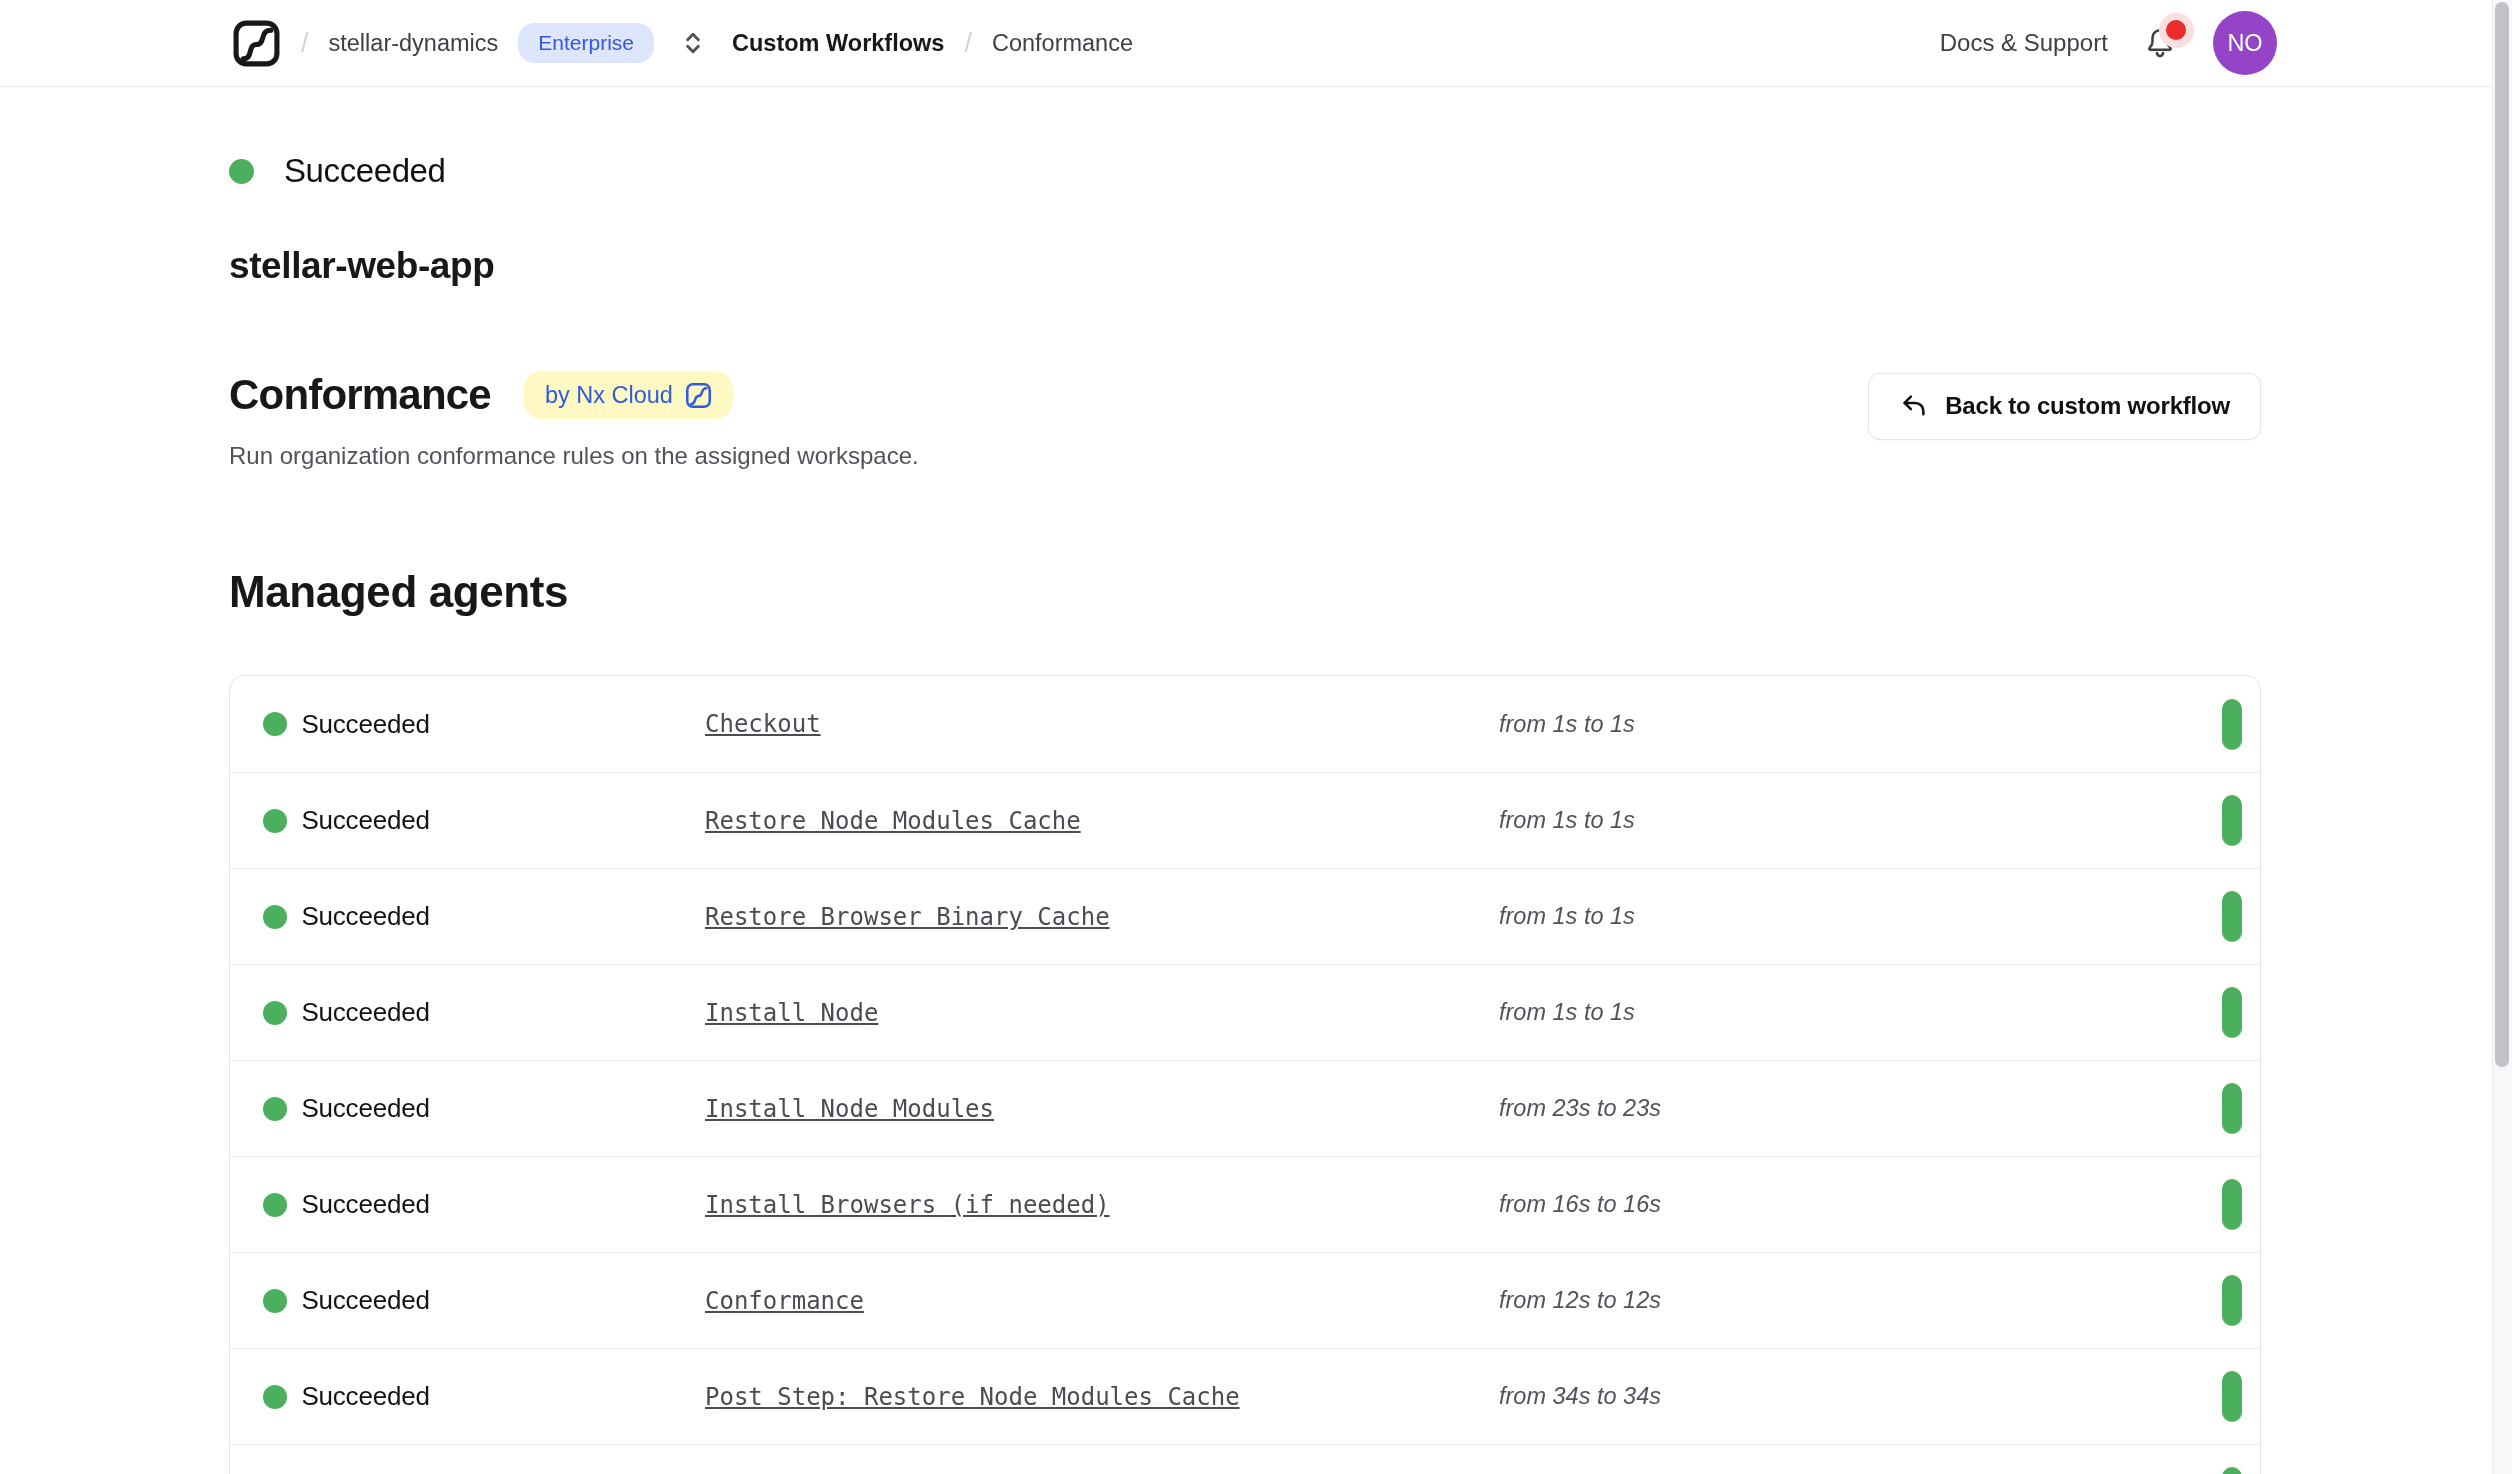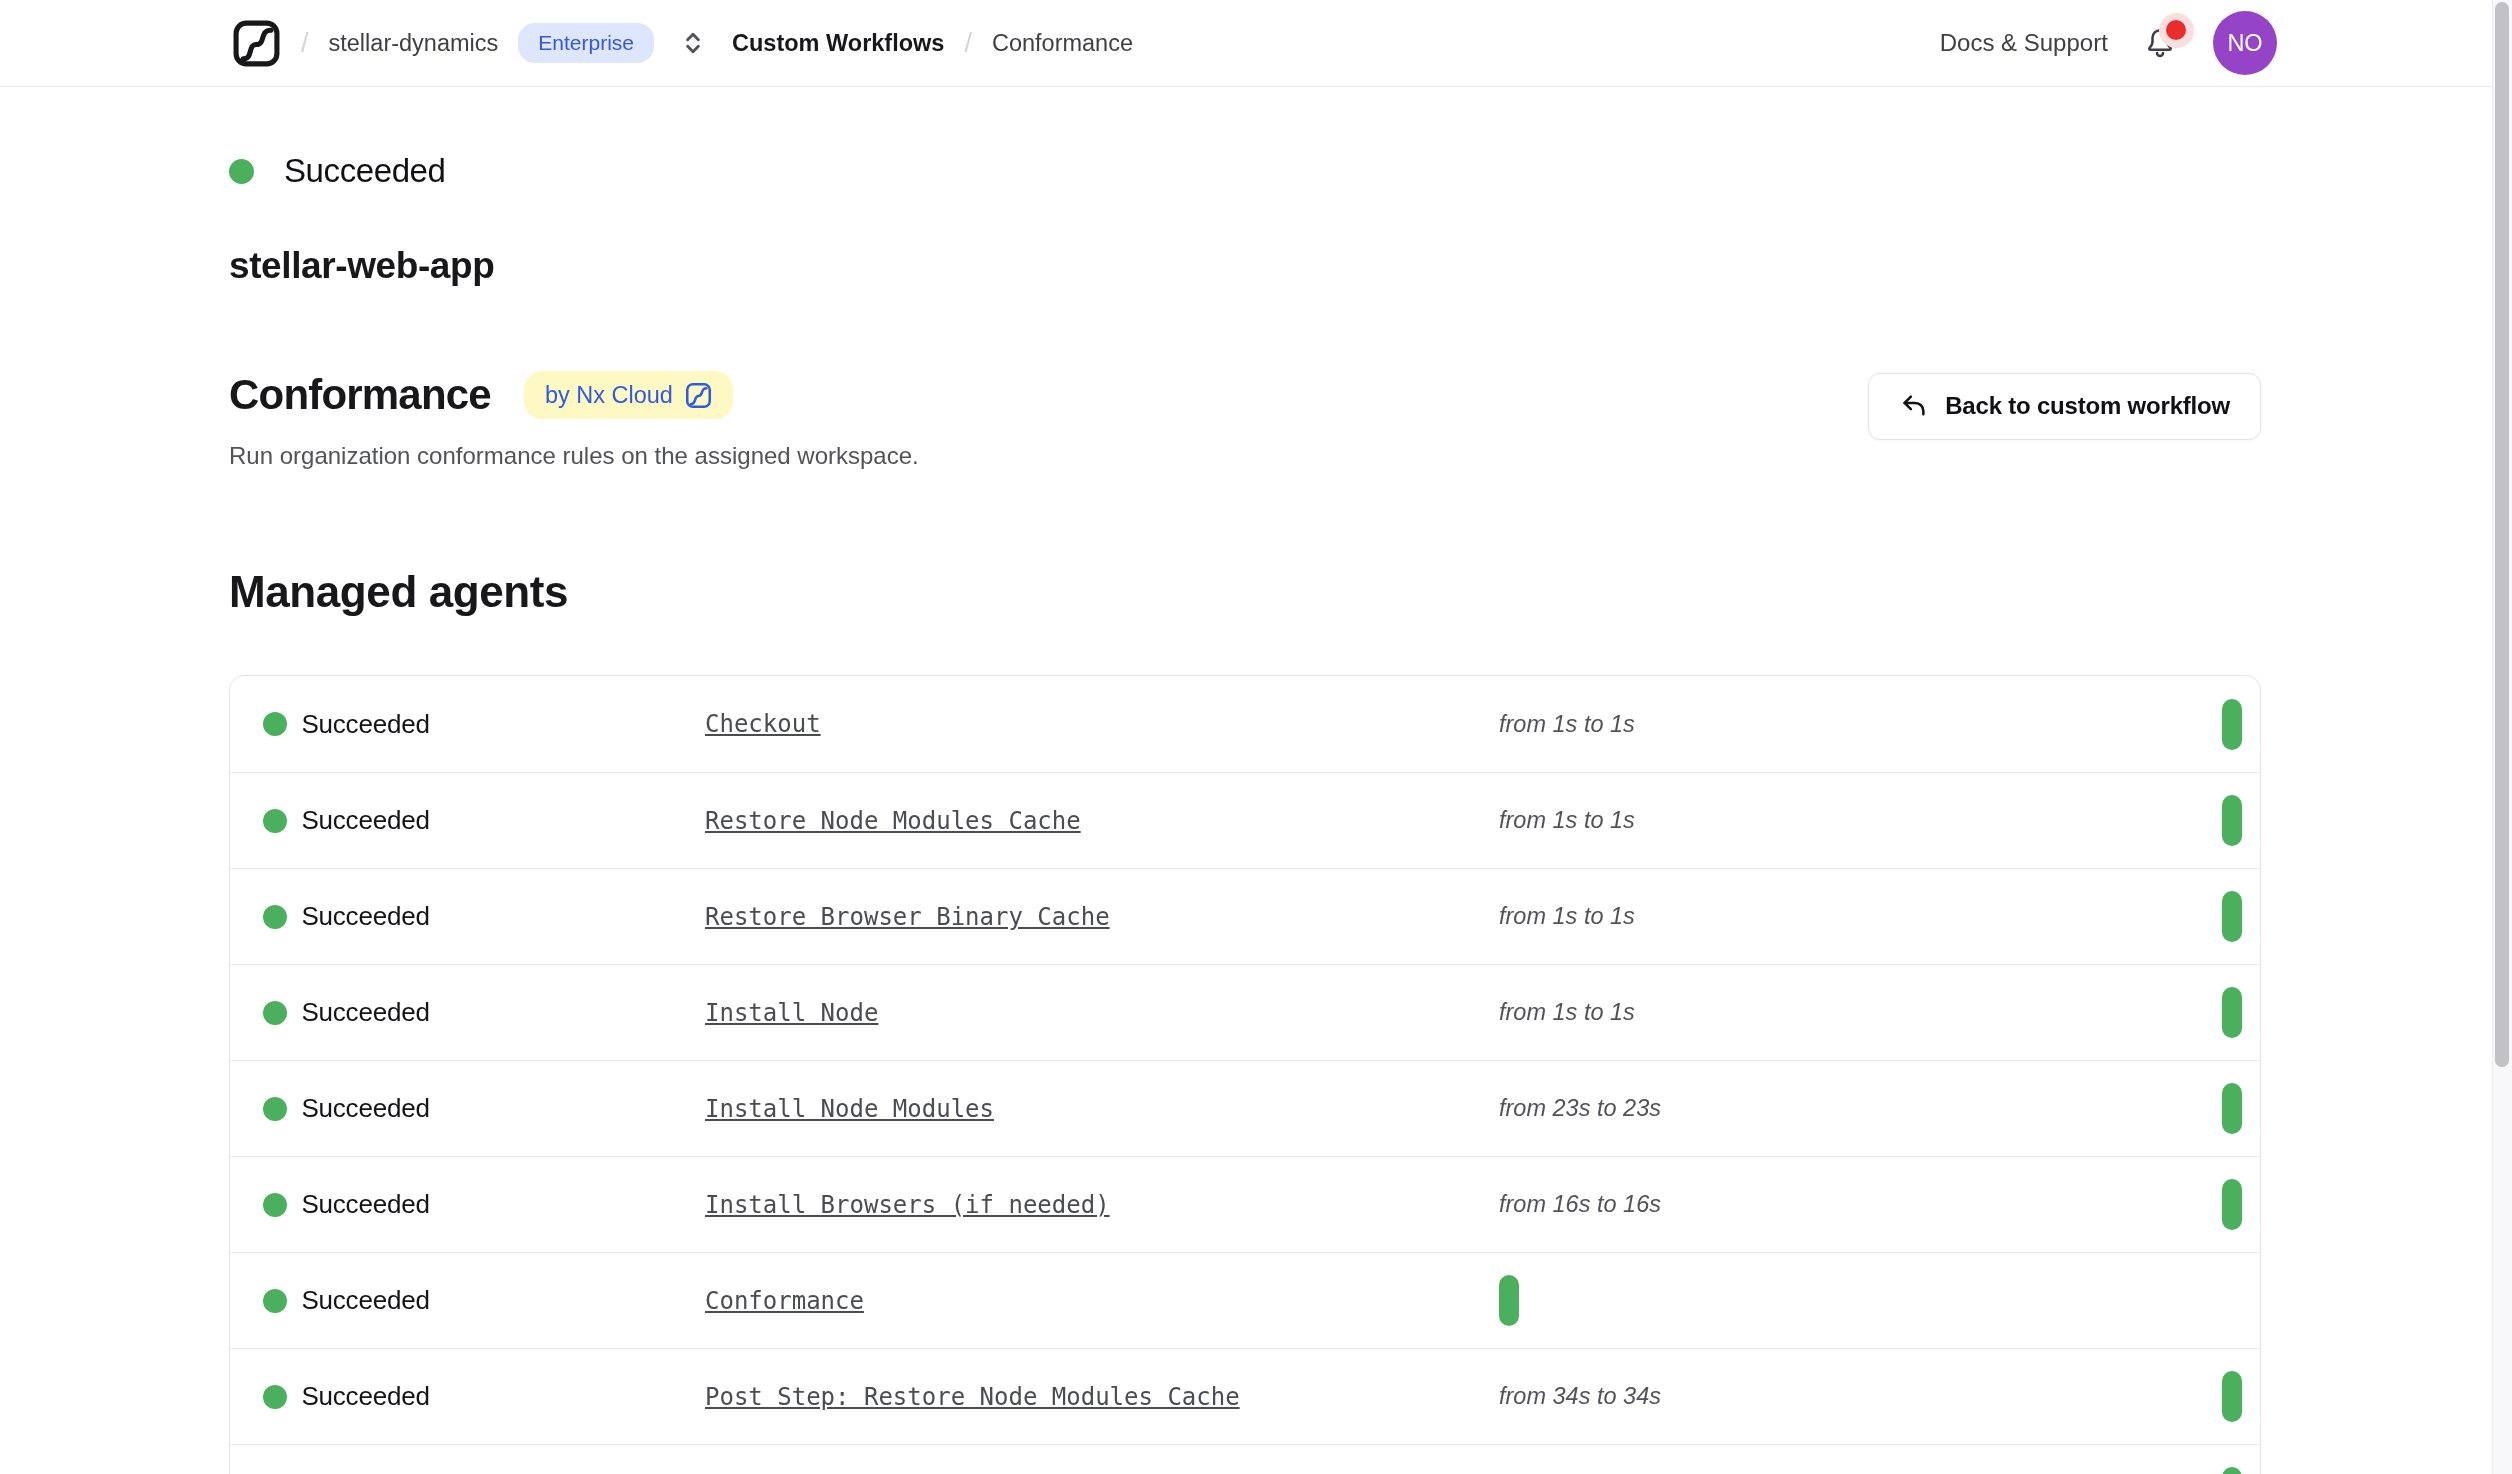--- a/index.html
+++ b/index.html
@@ -215,20 +215,21 @@
     <div class="row-time">from 16s to 16s</div>
     <span class="duration-bar"></span>
   </div>
 
   <div class="row">
     <div class="row-status">
       <span class="row-dot"></span>
       <span class="row-status-label">Succeeded</span>
     </div>
     <div class="row-name">Conformance</div>
+    <div class="row-time">from 12s to 12s</div>
     <span class="duration-bar"></span>
   </div>
 
   <div class="row">
     <div class="row-status">
       <span class="row-dot"></span>
       <span class="row-status-label">Succeeded</span>
     </div>
     <div class="row-name">Post Step: Restore Node Modules Cache</div>
     <div class="row-time">from 34s to 34s</div>

